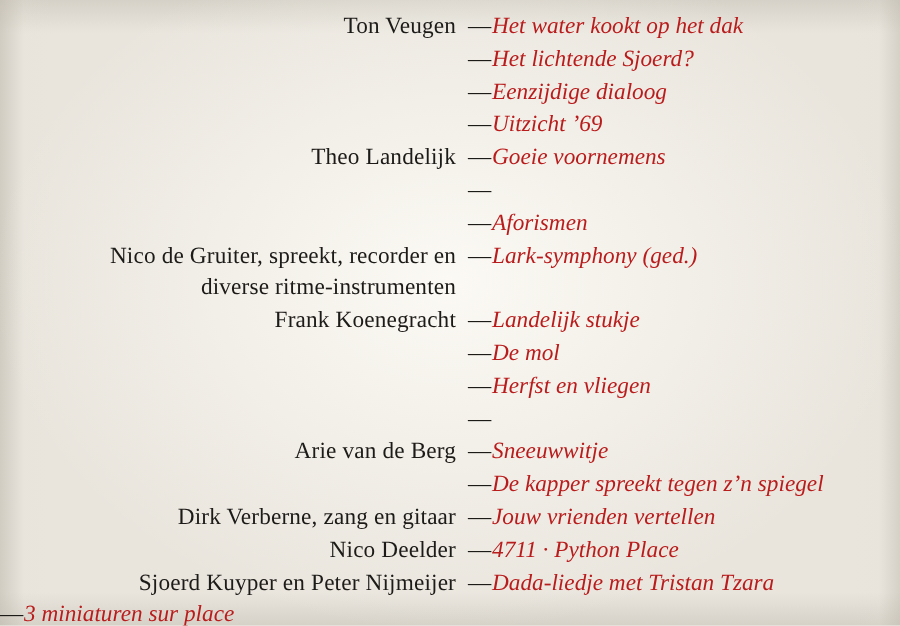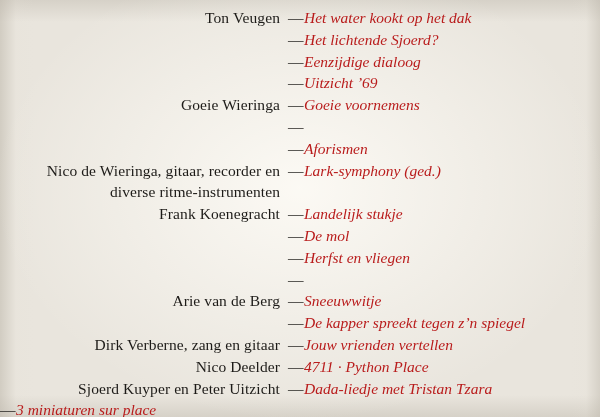--- a/index.html
+++ b/index.html
@@ -47,20 +47,21 @@
   .credit {
     width: 288px;
     min-width: 288px;
     text-align: right;
     padding-right: 8px;
     box-sizing: border-box;
     font-size: 15.5px;
     color: #1d1b18;
     letter-spacing: 0.1px;
     white-space: nowrap;
+    margin-left: 24px;
   }
   .dash {
     width: 14px;
     min-width: 14px;
     text-align: center;
     font-size: 15.5px;
     color: #1d1b18;
   }
   .title {
     flex: 1;
@@ -98,38 +99,38 @@
       <span class="title">Eenzijdige dialoog</span>
     </div>
 
     <div class="row row-h">
       <span class="credit"></span>
       <span class="dash">—</span>
       <span class="title">Uitzicht ’69</span>
     </div>
 
     <div class="row row-h">
-      <span class="credit">Goeie Wieringa</span>
+      <span class="credit">Theo Landelijk</span>
       <span class="dash">—</span>
       <span class="title">Goeie voornemens</span>
     </div>
 
     <div class="row row-h">
       <span class="credit"></span>
       <span class="dash">—</span>
     </div>
 
     <div class="row row-h">
       <span class="credit"></span>
       <span class="dash">—</span>
       <span class="title">Aforismen</span>
     </div>
 
     <div class="row row-h">
-      <span class="credit">Nico de Wieringa, gitaar, recorder en</span>
+      <span class="credit">Nico de Gruiter, spreekt, recorder en</span>
       <span class="dash">—</span>
       <span class="title">Lark-symphony (ged.)</span>
     </div>
 
     <div class="row row-h">
       <span class="credit">diverse ritme-instrumenten</span>
       <span class="dash"></span>
       <span class="title"></span>
     </div>
 
@@ -174,21 +175,21 @@
       <span class="title">Jouw vrienden vertellen</span>
     </div>
 
     <div class="row row-h">
       <span class="credit">Nico Deelder</span>
       <span class="dash">—</span>
       <span class="title">4711 · Python Place</span>
     </div>
 
     <div class="row row-h">
-      <span class="credit">Sjoerd Kuyper en Peter Uitzicht</span>
+      <span class="credit">Sjoerd Kuyper en Peter Nijmeijer</span>
       <span class="dash">—</span>
       <span class="title">Dada-liedje met Tristan Tzara</span>
     </div>
 
     <div class="row row-h">
       <span class="dash">—</span>
       <span class="title">3 miniaturen sur place</span>
     </div>
 
   </div>

